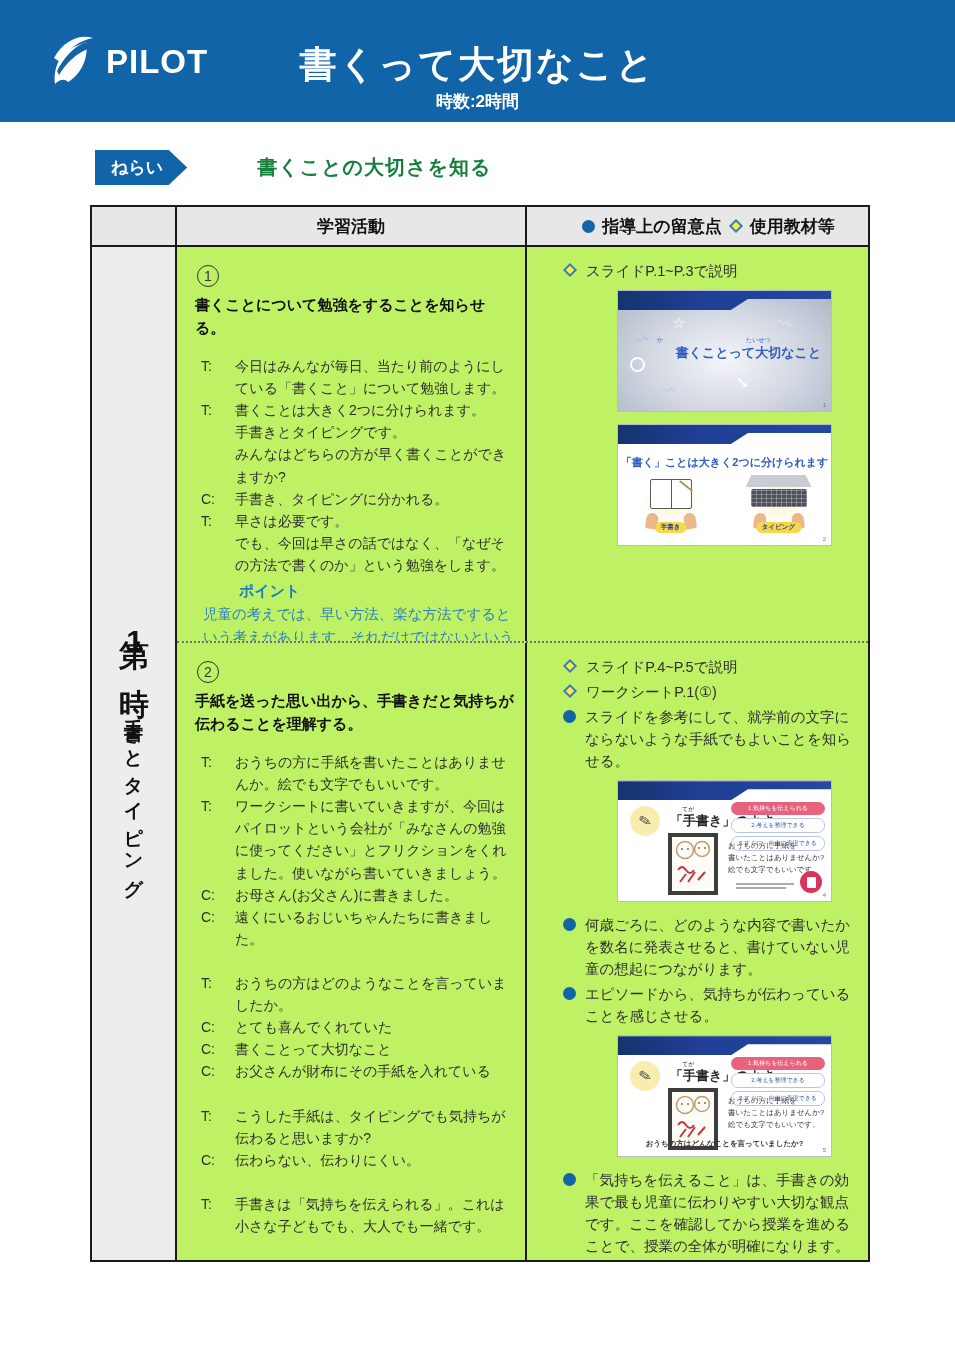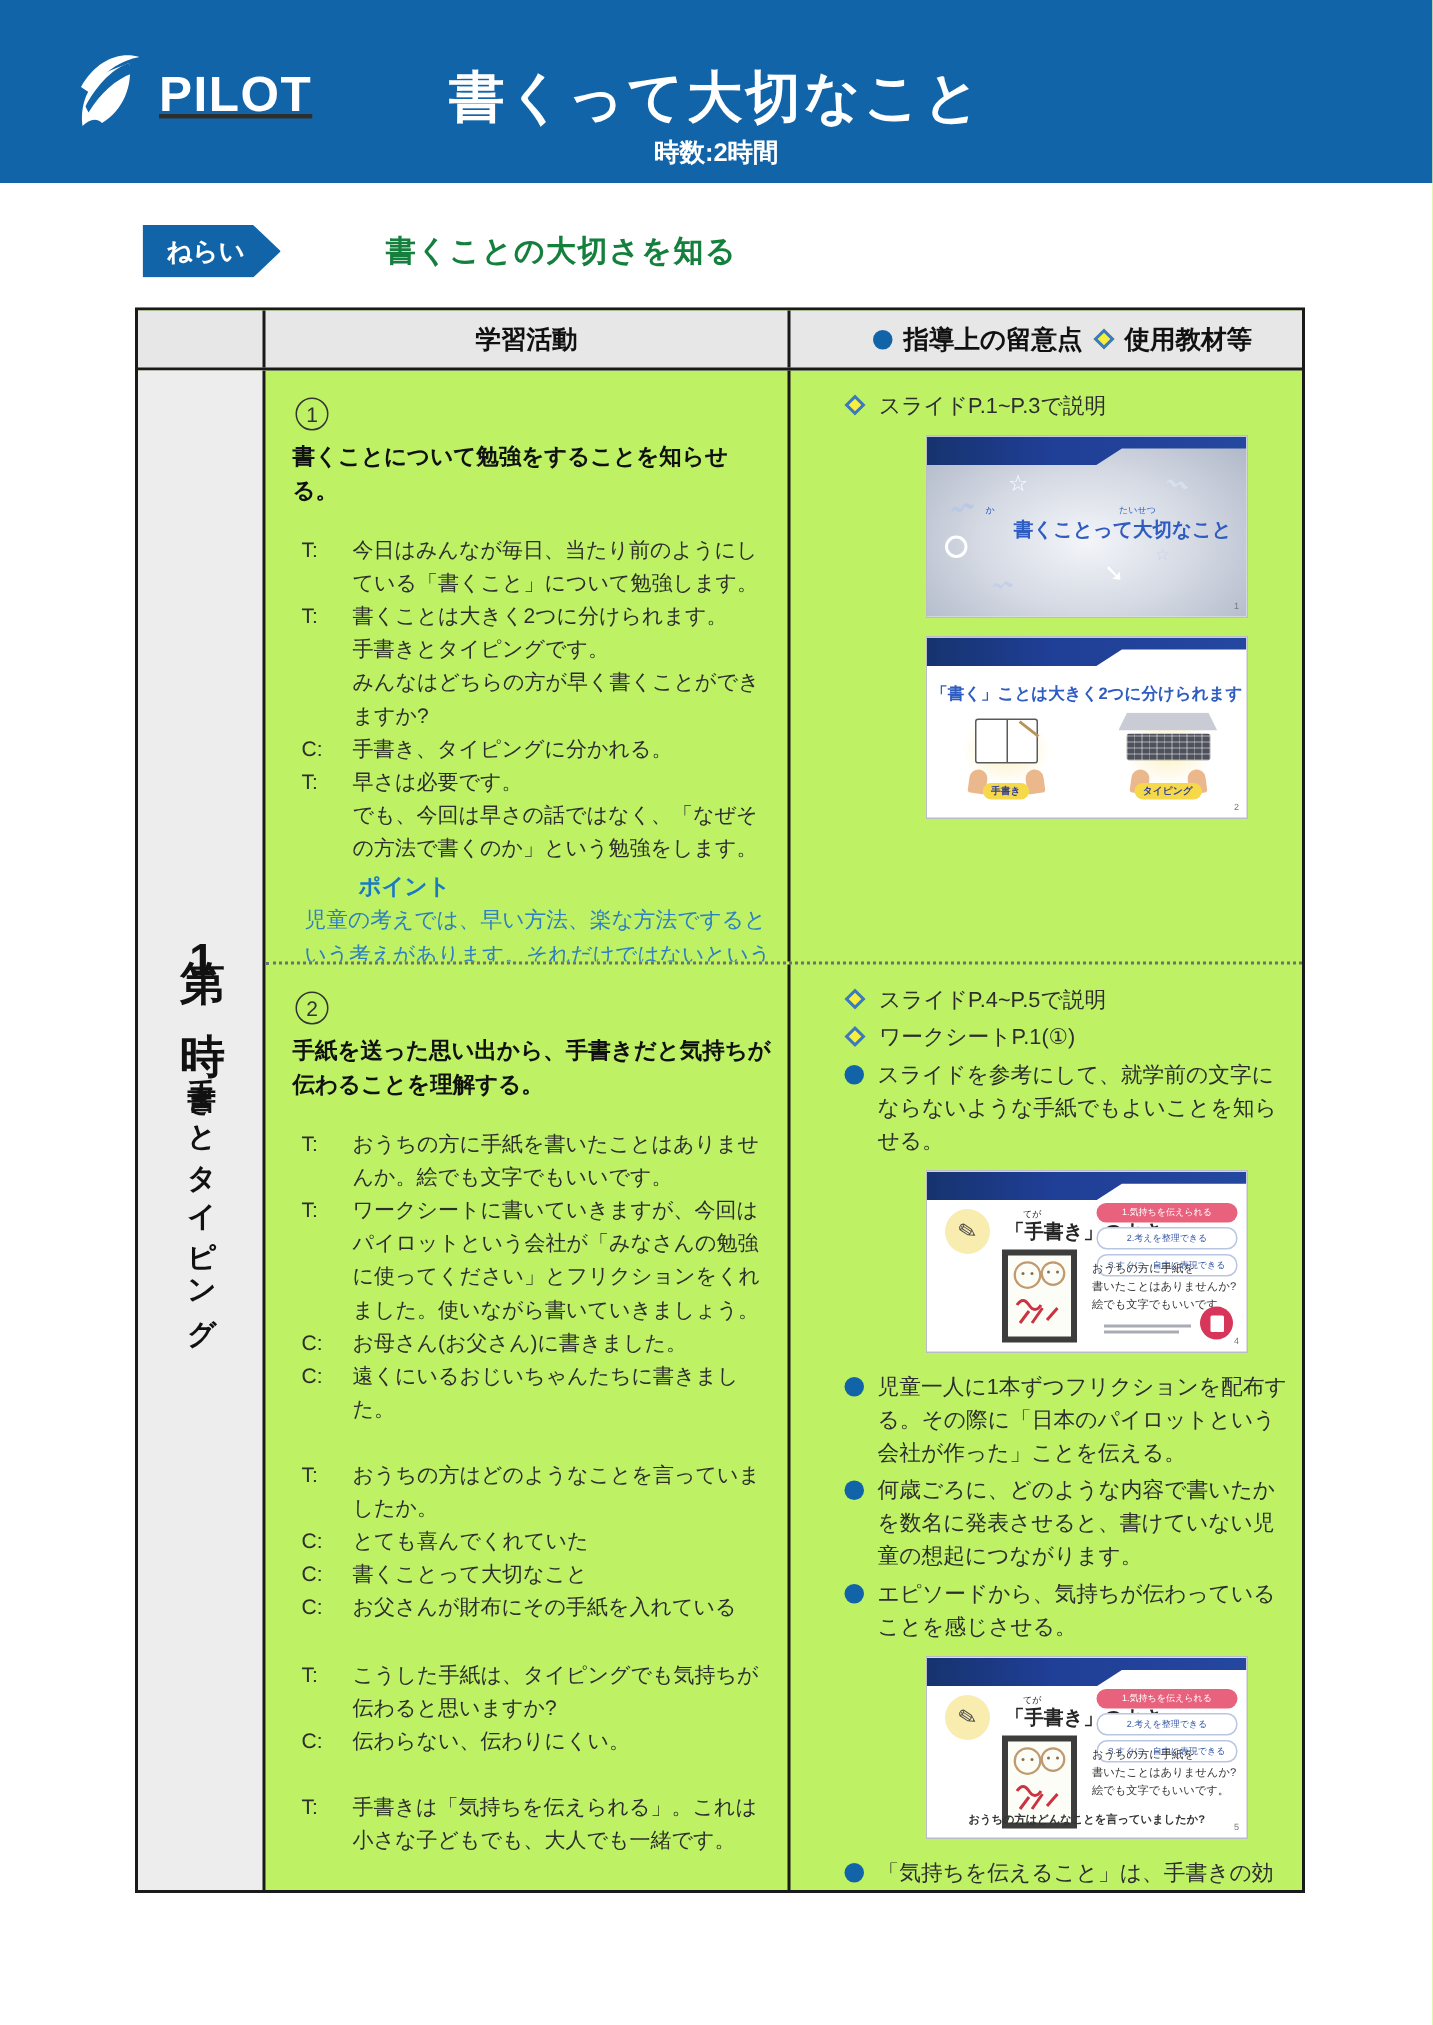--- a/index.html
+++ b/index.html
@@ -7,21 +7,21 @@
   body {
     position:relative;
     background:#ffffff;
     font-family:"Liberation Sans","DejaVu Sans",sans-serif;
     color:#2e2e2e;
     overflow:hidden;
   }
 
   
   .header { position:absolute; top:0; left:0; width:955px; height:122px; background:#1264a8; }
-  .brand { position:absolute; left:50px; top:34px; display:flex; align-items:center; gap:10px;text-decoration:underline; }
+  .brand { position:absolute; left:50px; top:34px; display:flex; align-items:center; gap:10px; }
   .brand-name { color:#fff; font-size:33px; font-weight:900; letter-spacing:1px; }
   .header-title { position:absolute; left:0; right:0; top:40px; text-align:center;
                   color:#fff; font-size:37px; font-weight:900; letter-spacing:2px; }
   .header-sub { position:absolute; left:0; right:0; top:90px; text-align:center;
                 color:#fff; font-size:17px; font-weight:700; }
 
   
   .aim-row { position:absolute; left:95px; top:150px; display:flex; align-items:center; gap:22px; }
   .aim-badge { background:#1264a8; color:#fff; font-size:17px; font-weight:700;
                padding:6px 24px 6px 16px;
@@ -374,24 +374,20 @@
               <div class="ps-tinyline tl2"></div>
             </div>
             <div class="ps-redcircle">
               <div class="ps-doc"></div>
             </div>
             <div class="slide-page">4</div>
           </div>
 
           <div class="note-item">
             <span class="ic-dot"></span>
-            <span class="note-text">児童一人に1本ずつフリクションを配布する。その際に「日本のパイロットという会社が作った」ことを伝える。</span>
-          </div>
-          <div class="note-item">
-            <span class="ic-dot"></span>
             <span class="note-text">何歳ごろに、どのような内容で書いたかを数名に発表させると、書けていない児童の想起につながります。</span>
           </div>
           <div class="note-item">
             <span class="ic-dot"></span>
             <span class="note-text">エピソードから、気持ちが伝わっていることを感じさせる。</span>
           </div>
 
           <div class="slide">
             <div class="slide-band"></div>
             <div class="ps-pencilcircle">✎</div>

